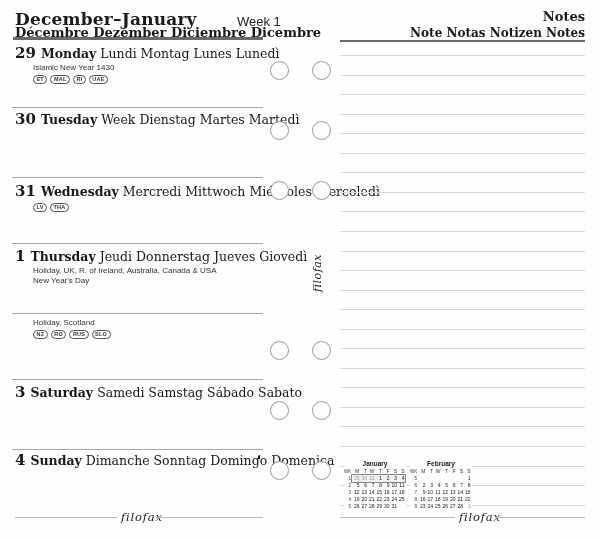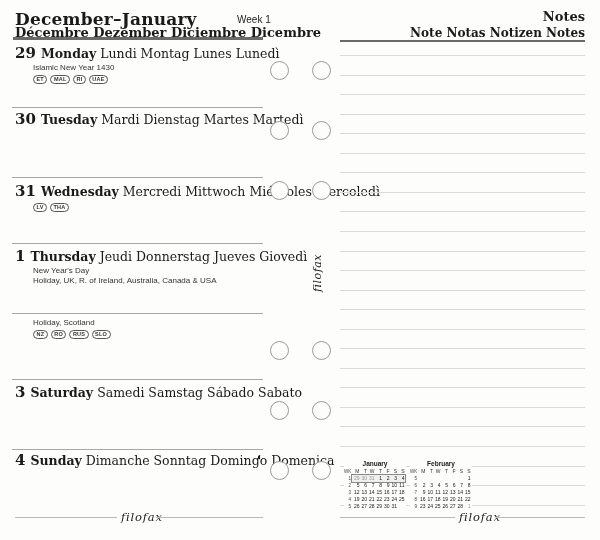--- a/index.html
+++ b/index.html
@@ -4,21 +4,21 @@
 <style>
   html,body{margin:0;padding:0;}
   body{
     width:600px;height:540px;position:relative;overflow:hidden;
     background:#fdfdfc;color:#1a1a1a;
     font-family:"Liberation Sans",sans-serif;
   }
   .abs{position:absolute;}
   
   #left-title{left:15px;top:9px;font-family:"DejaVu Serif",serif;font-weight:bold;font-size:17px;letter-spacing:.2px;}
-  #week-label{left:237px;top:14px;font-size:10px;color:#222;}
+  #week-label{left:237px;top:14px;font-size:13px;color:#222;}
   #left-subtitle{left:15px;top:25px;font-family:"DejaVu Serif",serif;font-weight:bold;font-size:13px;}
   .thick-rule{height:2.5px;background:#6a6a6a;}
   
   #right-title{right:15px;top:9px;font-family:"DejaVu Serif",serif;font-weight:bold;font-size:13px;text-align:right;}
   #right-subtitle{right:15px;top:26px;font-family:"DejaVu Serif",serif;font-weight:bold;font-size:12px;text-align:right;}
   
   .day-sep{position:absolute;left:12px;width:251px;height:1px;background:#a8a8a8;}
   .day-section{position:absolute;left:15px;width:252px;}
   .day-head{white-space:nowrap;line-height:17px;}
   .day-num{font-family:"DejaVu Serif",serif;font-weight:bold;font-size:15px;margin-right:5px;}
@@ -72,33 +72,33 @@
       <div class="day-head"><span class="day-num">29</span><span class="day-name">Monday</span><span class="day-langs">Lundi Montag Lunes Lunedì</span></div>
       <div class="day-event">Islamic New Year 1430</div>
       <div class="badges">
         <span class="badge">ET</span>
         <span class="badge">MAL</span>
         <span class="badge">RI</span>
         <span class="badge">UAE</span>
       </div>
     </div>
     <div class="day-section" style="top: 110px;">
-      <div class="day-head"><span class="day-num">30</span><span class="day-name">Tuesday</span><span class="day-langs">Mardi Dienstag Martes Martedì</span></div>
+      <div class="day-head"><span class="day-num">30</span><span class="day-name">Tuesday</span><span class="day-langs">Week Dienstag Martes Martedì</span></div>
     </div>
     <div class="day-section" style="top: 182px;">
       <div class="day-head"><span class="day-num">31</span><span class="day-name">Wednesday</span><span class="day-langs">Mercredi Mittwoch Miércoles Mercoledì</span></div>
       <div class="badges">
         <span class="badge">LV</span>
         <span class="badge">THA</span>
       </div>
     </div>
     <div class="day-section" style="top: 247px;">
       <div class="day-head"><span class="day-num">1</span><span class="day-name">Thursday</span><span class="day-langs">Jeudi Donnerstag Jueves Giovedì</span></div>
+      <div class="day-event">Holiday, UK, R. of Ireland, Australia, Canada &amp; USA</div>
       <div class="day-event">New Year's Day</div>
-      <div class="day-event">Holiday, UK, R. of Ireland, Australia, Canada &amp; USA</div>
     </div>
     <div class="day-section" style="top: 317px;">
       <div class="day-event">Holiday, Scotland</div>
       <div class="badges">
         <span class="badge">NZ</span>
         <span class="badge">RO</span>
         <span class="badge">RUS</span>
         <span class="badge">SLO</span>
       </div>
     </div>

